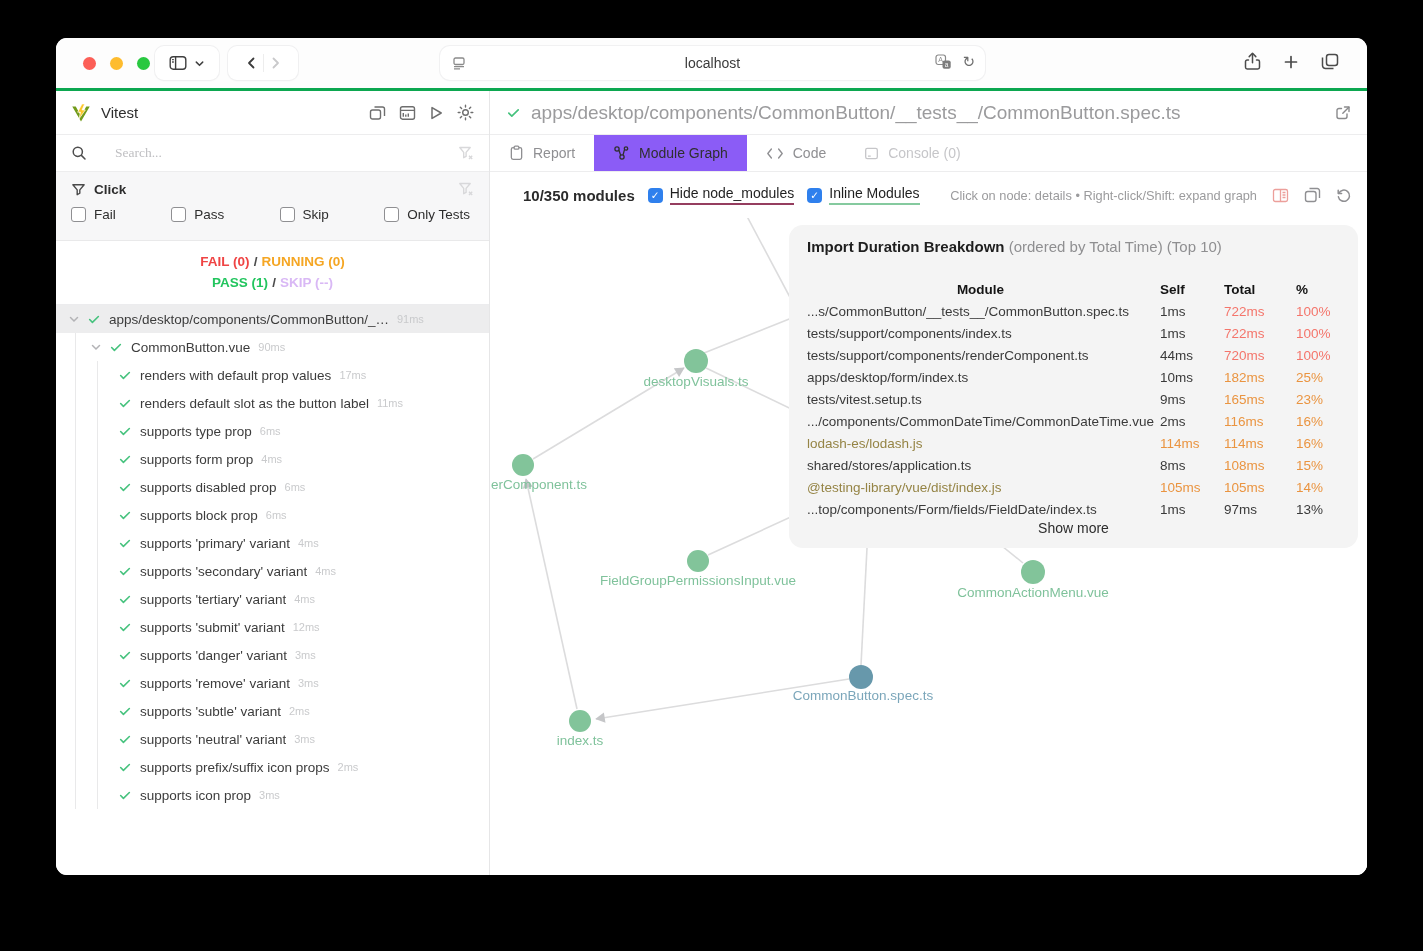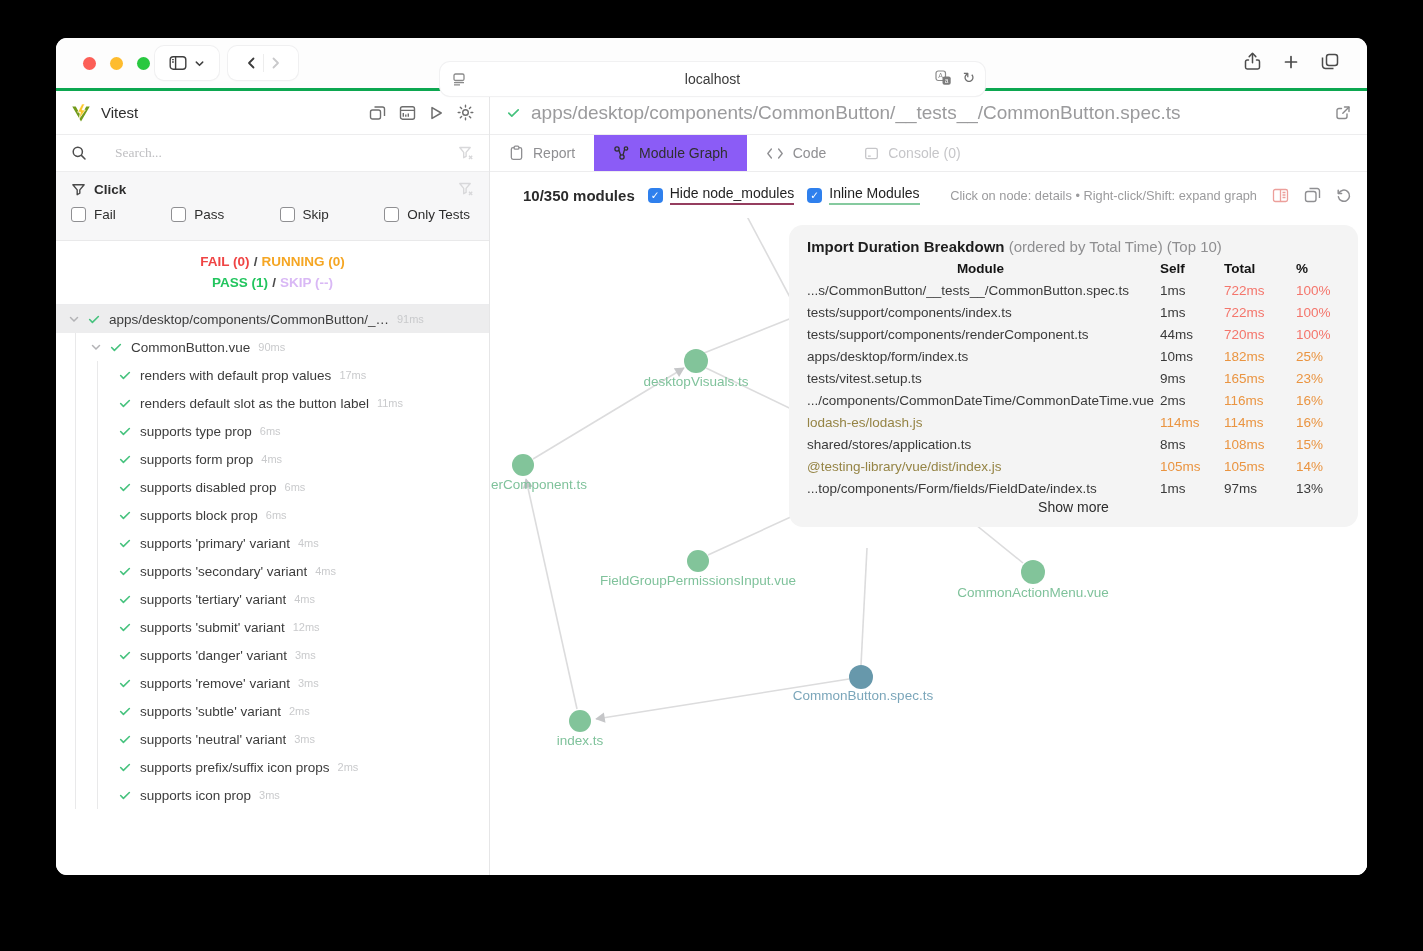--- a/index.html
+++ b/index.html
@@ -7,21 +7,21 @@
   .window{position:absolute;left:56px;top:38px;width:1311px;height:837px;background:#fff;border-radius:11px;overflow:hidden;box-shadow:0 10px 40px rgba(0,0,0,.6);}
   
   .chrome{position:relative;height:50px;background:#fdfdfd;}
   .traffic{position:absolute;left:27px;top:19px;display:flex;gap:14px;}
   .dot{width:13px;height:13px;border-radius:50%;}
   .dot.r{background:#fc5f57}.dot.y{background:#febc2e}.dot.g{background:#28c840}
   .pill{position:absolute;top:8px;height:34px;background:#fff;border-radius:9px;box-shadow:0 0 0 1px #f0f0f1,0 1px 2px rgba(0,0,0,.05);display:flex;align-items:center;justify-content:center;}
   .sidebar-pill{left:99px;width:64px;gap:7px;color:#3f3f3f;}
   .nav-pill{left:172px;width:70px;color:#3f3f3f;}
   .nav-sep{width:1px;height:18px;background:#ededed;margin:0 6px;}
-  .urlbar{position:absolute;left:384px;top:24px;width:545px;height:34px;background:#fff;border-radius:10px;box-shadow:0 0 0 1px #f1f1f2,0 1px 2px rgba(0,0,0,.04);}
+  .urlbar{position:absolute;left:384px;top:8px;width:545px;height:34px;background:#fff;border-radius:10px;box-shadow:0 0 0 1px #f1f1f2,0 1px 2px rgba(0,0,0,.04);}
   .url-text{position:absolute;left:0;right:0;top:9px;text-align:center;font-size:14px;color:#3a3a3a;}
   .url-left{position:absolute;left:11px;top:9px;color:#8a8a8a;}
   .url-right{position:absolute;right:10px;top:7px;display:flex;gap:10px;align-items:center;color:#8a8a8a;}
   .reload{font-size:15px;color:#6f6f6f;}
   .right-tools{position:absolute;right:28px;top:14px;display:flex;gap:22px;align-items:center;color:#4b4b4b;}
   .progress{height:3px;background:#0ca750;}
   
   .app{display:flex;height:784px;background:#fff;}
   .side{width:433px;flex:none;border-right:1px solid #e6e6e7;display:flex;flex-direction:column;}
   .main{flex:1;display:flex;flex-direction:column;min-width:0;}
@@ -76,21 +76,21 @@
   
   .graph-area{position:relative;flex:1;overflow:hidden;background:#fff;}
   .graph-area svg.gsvg{position:absolute;left:0;top:0;}
   .gedge{stroke:#dcdcdd;stroke-width:1.6;}
   .glabel{fill:#7fc29b;font-size:13.5px;font-family:inherit;}
   .glabel.entry{fill:#7ba6ba;}
   
   .panel{position:absolute;left:299px;top:7px;width:569px;background:#f4f4f4;border-radius:14px;padding:13px 18px 12px;box-sizing:border-box;z-index:2;}
   .panel-title{font-size:15px;color:#1e1e1e;font-weight:700;}
   .panel-sub{font-weight:400;color:#8f8f91;}
-  .ptable{margin-top:2px;}
+  .ptable{margin-top:23px;}
   .prow{display:grid;grid-template-columns:1fr 58px 66px 44px;column-gap:6px;height:22px;align-items:center;font-size:13.5px;color:#3a3a3a;}
   .prow .col-module{white-space:nowrap;overflow:hidden;}
   .phead{font-weight:700;color:#141414;}
   .phead .col-module{text-align:center;}
   .c-red{color:#f4756b}.c-orange{color:#ea9440}.c-olive{color:#958445}
   .show-more{text-align:center;font-size:14px;color:#2c2c2c;cursor:pointer;}
   .icsvg{display:block;}
 </style>
 </head>
 <body>

